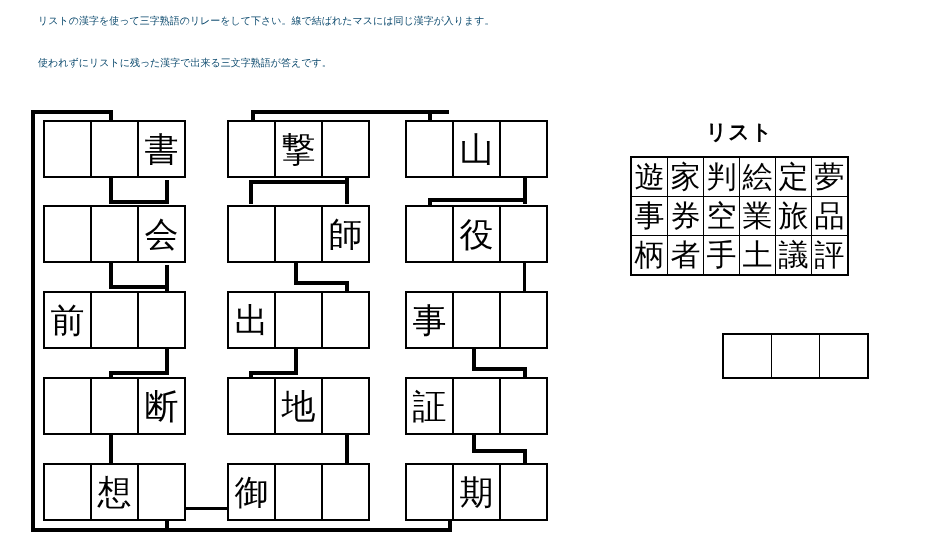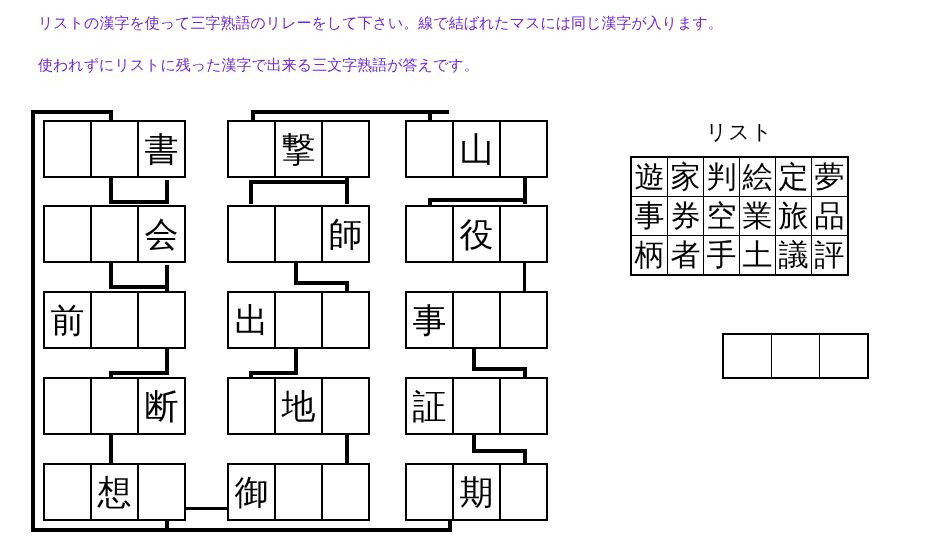--- a/index.html
+++ b/index.html
@@ -13,24 +13,24 @@
     position: relative;
     font-family: "DejaVu Sans", "Liberation Sans", sans-serif;
     color: #000000;
     overflow: hidden;
   }
 
   
   .instr {
     position: absolute;
     left: 38px;
-    font-size: 15px;
+    font-size: 10px;
     line-height: 1;
     white-space: nowrap;
-    color: #6d28d9;
+    color: #0c4a6e;
   }
   #instr-1 { top: 16px; }
   #instr-2 { top: 58px; }
 
   
   #board {
     position: absolute;
     left: 0;
     top: 0;
     width: 600px;
@@ -60,21 +60,21 @@
   
   #list-panel {
     position: absolute;
     left: 630px;
     top: 118px;
     width: 270px;
   }
   #list-title {
     text-align: center;
     font-size: 21px;
-    font-weight: normal;
+    font-weight: bold;
     letter-spacing: 1px;
     margin-bottom: 10px;
     width: 213px;
     margin-left: 3px;
   }
   #list-grid {
     border-collapse: collapse;
     border: 2px solid #000;
   }
   #list-grid td {

